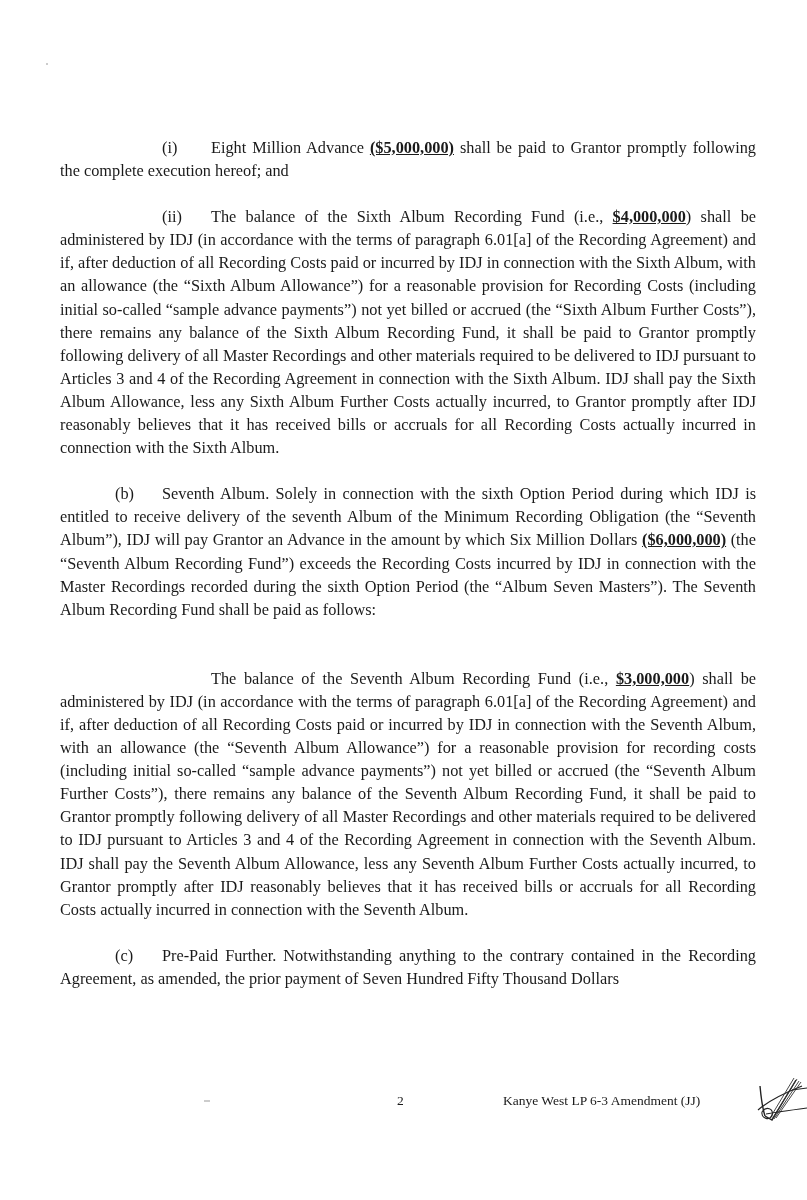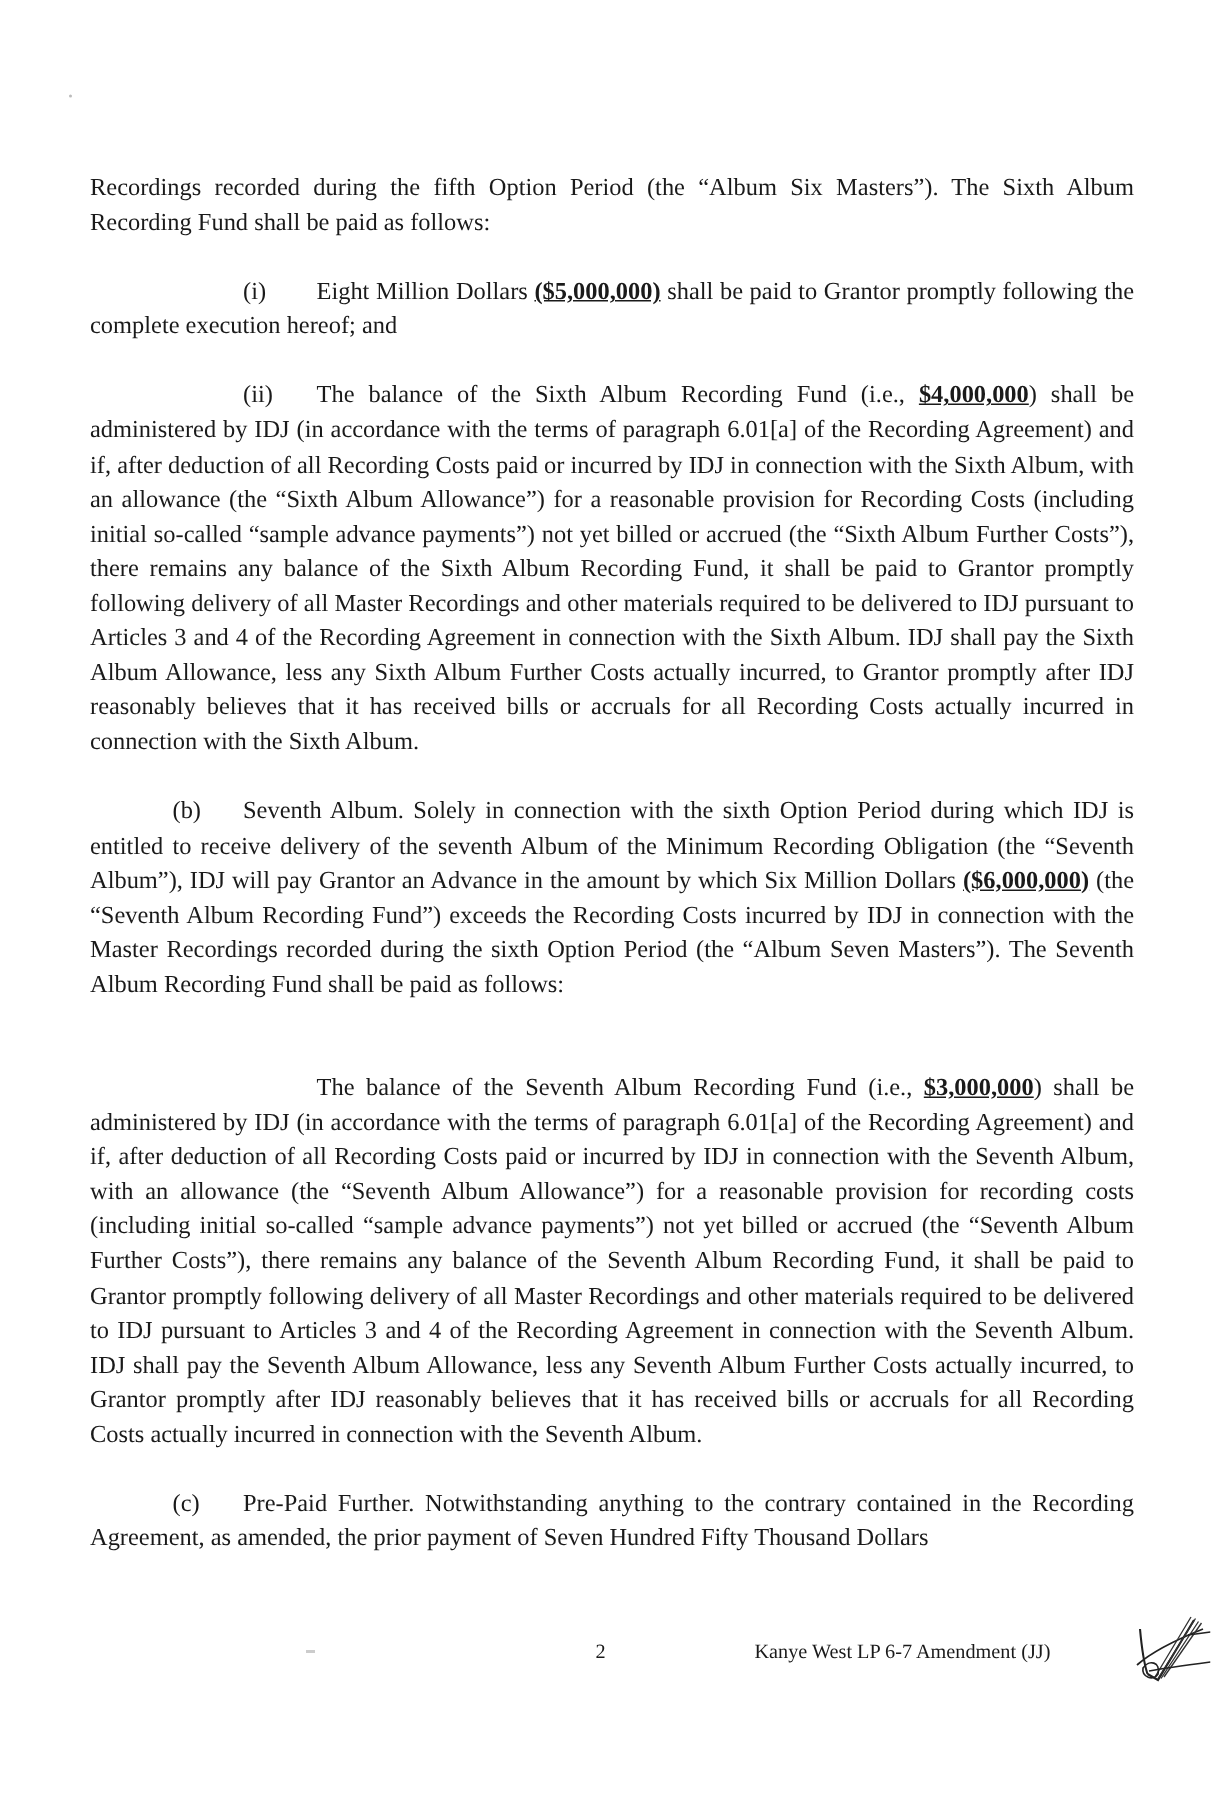--- a/index.html
+++ b/index.html
@@ -23,25 +23,24 @@
   .sig { position: absolute; left: 752px; top: 1072px; width: 55px; height: 60px; }
 </style>
 </head>
 <body>
 
 <div class="page">
   <div class="speck"></div>
 
   <div class="body">
 
-    <p><span>Recordings recorded during the fifth Option Period (the “Album Six Masters”). The Sixth Album Recording Fund shall be paid as follows:</span></p>
 
     <div class="gap"></div>
 
-    <p class="ind1"><span class="num">(i)</span><span>Eight Million Dollars </span><span class="bu">($5,000,000)</span><span> shall be paid to Grantor promptly following the complete execution hereof; and</span></p>
+    <p class="ind1"><span class="num">(i)</span><span>Eight Million Advance </span><span class="bu">($5,000,000)</span><span> shall be paid to Grantor promptly following the complete execution hereof; and</span></p>
 
     <div class="gap"></div>
 
     <p class="ind1"><span class="num">(ii)</span><span>The balance of the Sixth Album Recording Fund (</span><span class="u">i.e.</span><span>, </span><span class="bu">$4,000,000</span><span>) shall be administered by IDJ (in accordance with the terms of paragraph 6.01[a] of the Recording Agreement) and if, after deduction of all Recording Costs paid or incurred by IDJ in connection with the Sixth Album, with an allowance (the “Sixth Album Allowance”) for a reasonable provision for Recording Costs (including initial so-called “sample advance payments”) not yet billed or accrued (the “Sixth Album Further Costs”), there remains any balance of the Sixth Album Recording Fund, it shall be paid to Grantor promptly following delivery of all Master Recordings and other materials required to be delivered to IDJ pursuant to Articles 3 and 4 of the Recording Agreement in connection with the Sixth Album.  IDJ shall pay the Sixth Album Allowance, less any Sixth Album Further Costs actually incurred, to Grantor promptly after IDJ reasonably believes that it has received bills or accruals for all Recording Costs actually incurred in connection with the Sixth Album.</span></p>
 
     <div class="gap"></div>
 
     <p class="ind0"><span class="numb">(b)</span><span class="u">Seventh Album</span><span>.  Solely in connection with the sixth Option Period during which IDJ is entitled to receive delivery of the seventh Album of the Minimum Recording Obligation (the “Seventh Album”), IDJ will pay Grantor an Advance in the amount by which Six Million Dollars </span><span class="bu">($6,000,000)</span><span> (the “Seventh Album Recording Fund”) exceeds the Recording Costs incurred by IDJ in connection with the Master Recordings recorded during the sixth Option Period (the “Album Seven Masters”). The Seventh Album Recording Fund shall be paid as follows:</span></p>
 
     <div class="gap"></div>
@@ -51,21 +50,21 @@
 
     <p style="text-indent:151px"><span>The balance of the Seventh Album Recording Fund (</span><span class="u">i.e.</span><span>, </span><span class="bu">$3,000,000</span><span>) shall be administered by IDJ (in accordance with the terms of paragraph 6.01[a] of the Recording Agreement) and if, after deduction of all Recording Costs paid or incurred by IDJ in connection with the Seventh Album, with an allowance (the “Seventh Album Allowance”) for a reasonable provision for recording costs (including initial so-called “sample advance payments”) not yet billed or accrued (the “Seventh Album Further Costs”), there remains any balance of the Seventh Album Recording Fund, it shall be paid to Grantor promptly following delivery of all Master Recordings and other materials required to be delivered to IDJ pursuant to Articles 3 and 4 of the Recording Agreement in connection with the Seventh Album.  IDJ shall pay the Seventh Album Allowance, less any Seventh Album Further Costs actually incurred, to Grantor promptly after IDJ reasonably believes that it has received bills or accruals for all Recording Costs actually incurred in connection with the Seventh Album.</span></p>
 
     <div class="gap"></div>
 
     <p class="ind0"><span class="numb">(c)</span><span class="u">Pre-Paid Further</span><span>.    Notwithstanding anything to the contrary contained in the Recording Agreement, as amended, the prior payment of Seven Hundred Fifty Thousand Dollars</span></p>
   </div>
 
   <div class="dot2"></div>
   <div class="footer pgnum">2</div>
-  <div class="footer doc-id">Kanye West LP 6-7 Amendment (JJ)</div>
+  <div class="footer doc-id">Kanye West LP 6-3 Amendment (JJ)</div>
 
   <svg class="sig" viewBox="0 0 55 60">
     <path d="M8 14 C 9 25, 10 35, 13 44" stroke="#222" stroke-width="1.4" fill="none"></path>
     <path d="M6 38 C 15 30, 30 22, 50 14" stroke="#222" stroke-width="1.2" fill="none"></path>
     <path d="M13 44 L 20 48 L 44 8" stroke="#222" stroke-width="1.4" fill="none"></path>
     <path d="M18 46 L 42 6 M20 47 L 45 7 M22 47 L 47 9 M24 46 L 49 10" stroke="#333" stroke-width="0.9" fill="none"></path>
     <path d="M10 40 C 14 34, 22 36, 20 44 C 17 49, 9 46, 10 40 Z" stroke="#222" stroke-width="1.1" fill="none"></path>
     <path d="M14 42 C 25 40, 40 38, 55 36" stroke="#222" stroke-width="1.1" fill="none"></path>
     <path d="M40 18 L 55 16" stroke="#222" stroke-width="1" fill="none"></path>
   </svg>

